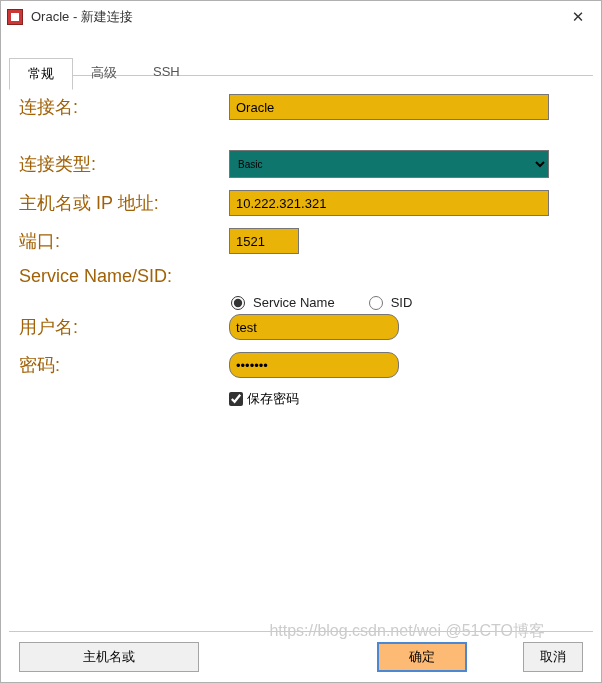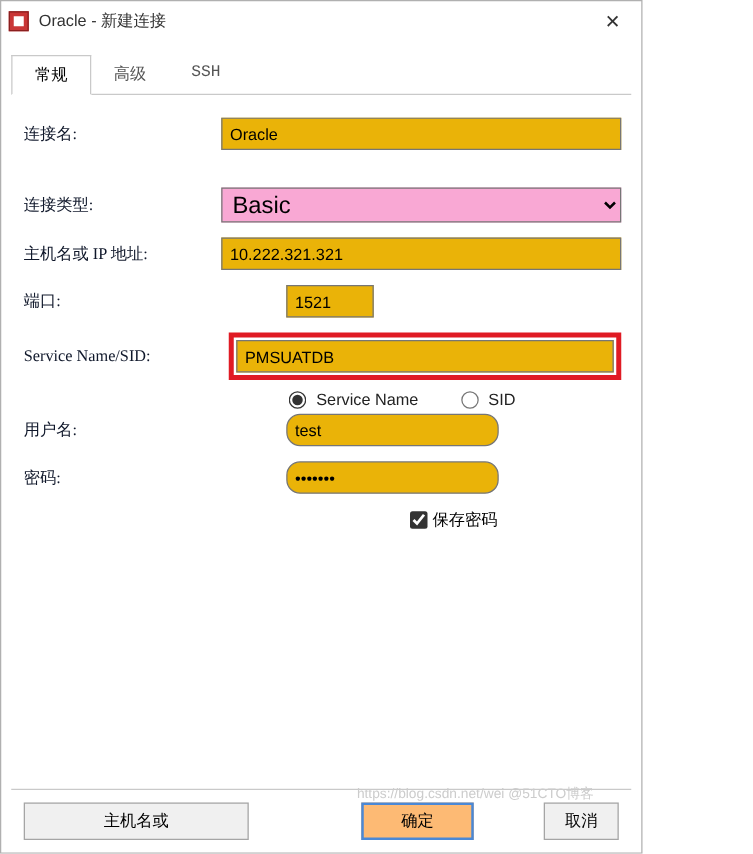--- a/index.html
+++ b/index.html
@@ -1,59 +1,59 @@
 <!DOCTYPE html>
 <html><head>
 <meta charset="utf-8">
 <style>
   * { box-sizing: border-box; font-family: "Microsoft YaHei", "Segoe UI", Tahoma, sans-serif; }
   html, body { margin: 0; padding: 0; background: #fff; }
-  .window { width: 514px; height: 683px; border: 1px solid #b0b0b0; background: #fff; display: flex; flex-direction: column; }
+  .window { width: 602px; height: 683px; border: 1px solid #b0b0b0; background: #fff; display: flex; flex-direction: column; }
   .titlebar { height: 32px; display: flex; align-items: center; padding: 0 0 0 6px; font-size: 13px; color: #333; }
   .app-icon { width: 16px; height: 16px; background: #c93737; border: 1px solid #8a1f1f; margin-right: 8px; position: relative; }
   .app-icon::after { content:""; position:absolute; left:3px; top:3px; width:8px; height:8px; background:#fff; }
   .title-text { flex: 1; }
   .close-btn { width: 46px; height: 32px; display:flex; align-items:center; justify-content:center; font-size:15px; color:#333; }
 
   .content { flex: 1; padding: 10px 8px 0 8px; display:flex; flex-direction:column; }
 
   .tabs { display:flex; gap:0; border-bottom:1px solid #c9c9c9; margin-bottom:18px; }
-  .tab { padding:6px 18px; font-size:13px; color:#555; position:relative; top:1px;font-family:Liberation Mono, monospace; }
+  .tab { padding:6px 18px; font-size:13px; color:#555; position:relative; top:15px; }
   .tab.active { border:1px solid #c9c9c9; border-bottom:1px solid #fff; background:#fff; color:#000; }
 
   .form-area { flex:1; padding: 0 8px 0 10px; overflow:auto; }
   .row { display:flex; align-items:center; margin-bottom:12px; }
   .row.gap-lg { margin-bottom:30px; }
-  .label { width: 210px; font-size:13px; color:#0f172a;font-family:Liberation Serif, serif; }
+  .label { width: 210px; font-size:18px; color:#a16207; }
   .field { flex:1; }
 
   input[type="text"], input[type="password"] {
     height:26px; padding:2px 6px; font-size:13px; border:1px solid #767676; background:#eab308; color:#000;
   }
   .w-full { width: 320px; }
   .w-port { width: 70px; }
   .w-mid  { width: 170px; border-radius: 11px; }
 
-  select.combo { width:320px; height:28px; font-size:19px; border:1px solid #767676; background:#f9a8d4; padding:2px 4px; }
+  select.combo { width:320px; height:28px; font-size:10px; border:1px solid #767676; background:#0f766e; padding:2px 4px; }
 
   .highlight-wrap { display:inline-block; border:4px solid #e01b24; padding:2px; }
   .highlight-wrap input { width: 302px; border:1px solid #767676; }
 
   .radio-row { margin-left:0; font-size:13px; color:#222; display:flex; gap:34px; padding-top:6px; padding-left:2px; }
   .radio-row label { display:flex; align-items:center; gap:4px; }
   input[type="radio"], input[type="checkbox"] { width:14px; height:14px; margin:0 4px 0 0; accent-color:#333; }
 
   .bottom-bar { border-top:1px solid #c9c9c9; padding:10px 10px 10px 10px; display:flex; align-items:center; gap:8px; }
   .btn { height:30px; font-size:13px; border:1px solid #a5a5a5; background:#f0f0f0; display:inline-flex; align-items:center; justify-content:center; }
   .btn-test { width:180px; }
   .spacer { flex:1; }
   .btn-ok { width:90px; border:2px solid #4a88d6; background:#fdba74; }
   .btn-cancel { width:60px;margin-left:48px; }
 
-  .watermark { position:absolute; right:30px; bottom:40px; font-size:11px; color:#ccc; pointer-events:none; }
+  .watermark { position:absolute; right:48px; bottom:40px; font-size:16px; color:#ccc; pointer-events:none; }
 </style>
 </head>
 <body>
 
 <div class="window">
 
   <div class="titlebar">
     <div class="app-icon"></div>
     <div class="title-text">Oracle - 新建连接</div>
     <div class="close-btn">
@@ -96,25 +96,20 @@
 
       <div class="row">
         <div class="label">端口:</div>
         <div class="field">
           <input type="text" class="w-port" value="1521" style="">
         </div>
       </div>
 
       <div class="row" style="margin-bottom:2px;gap:36px;">
         <div class="label">Service Name/SID:</div>
-        <div class="field">
-          <span class="highlight-wrap">
-            <input type="text" value="PMSUATDB" style="">
-          </span>
-        </div>
       </div>
 
       <div class="row" style="margin-bottom:4px;">
         <div class="label"></div>
         <div class="field radio-row">
           <label>
             <input type="radio" name="sidmode" checked="" style="">
             <span>Service Name</span>
           </label>
           <label>
@@ -134,21 +129,21 @@
       <div class="row">
         <div class="label">密码:</div>
         <div class="field">
           <input type="text" class="w-mid" value="•••••••" style="">
         </div>
       </div>
 
       <div class="row">
         <div class="label"></div>
         <div class="field">
-          <label style="font-size:13px; display:flex; align-items:center;justify-content:center;">
+          <label style="font-size:13px; display:flex; align-items:center;">
             <input type="checkbox" checked="" style="">
             <span>保存密码</span>
           </label>
         </div>
       </div>
 
     </div>
 
     <div class="bottom-bar" style="position:relative;">
       <button class="btn btn-test">主机名或</button>

